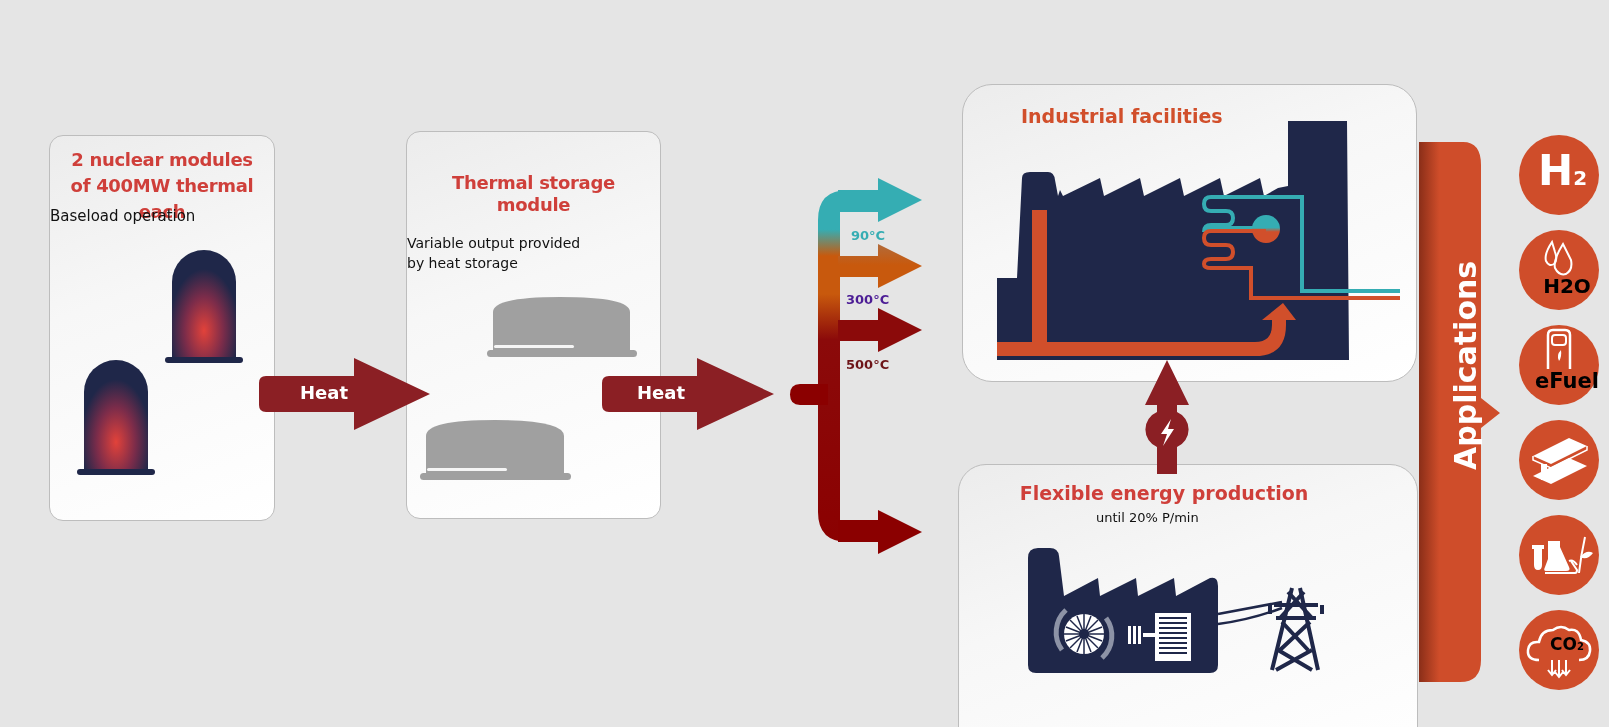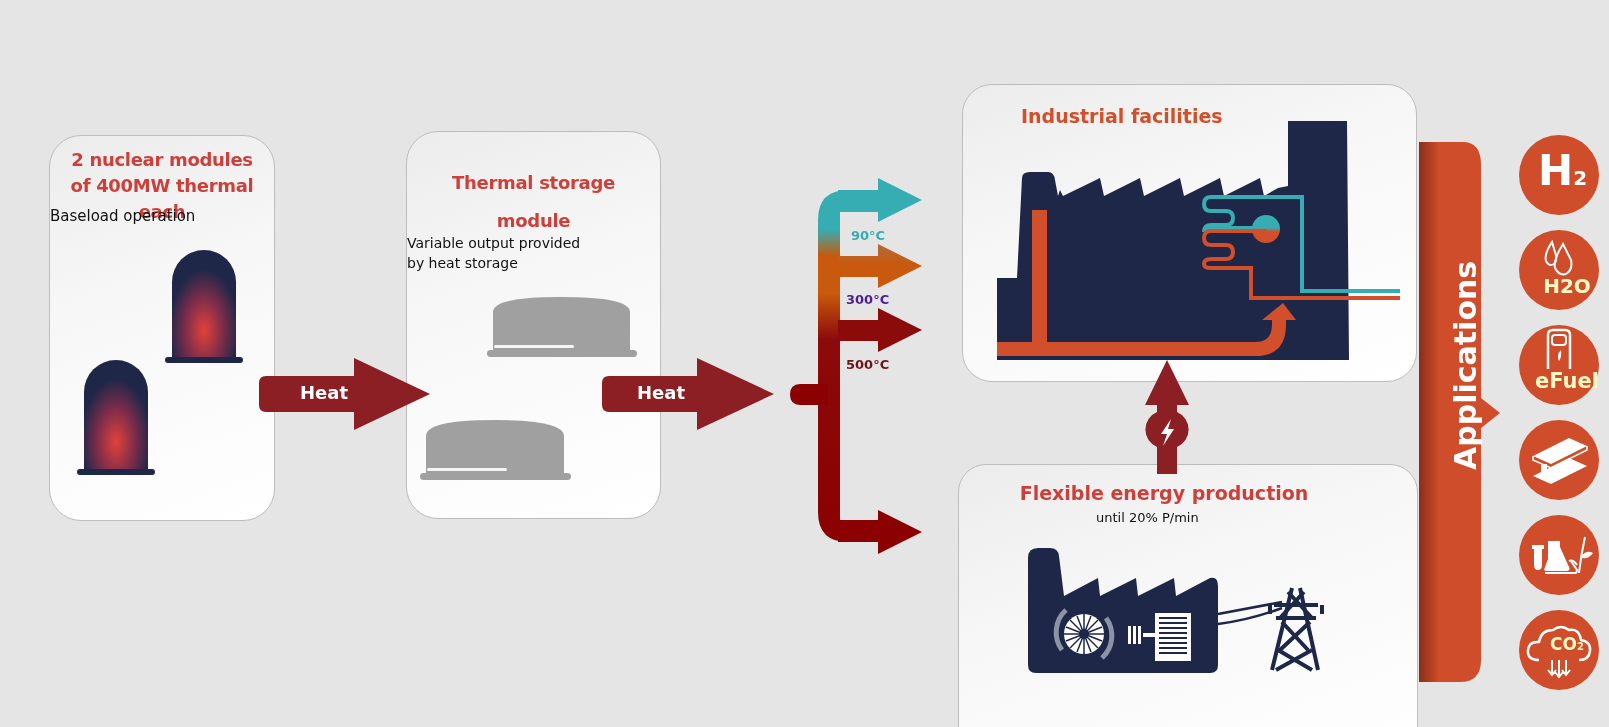--- a/index.html
+++ b/index.html
@@ -1,39 +1,39 @@
 <!DOCTYPE html>
 <html><head>
 <meta charset="utf-8">
 <style>
   html,body{margin:0;padding:0;}
   body{width:1609px;height:727px;background:#e5e5e5;position:relative;overflow:hidden;font-family:"DejaVu Sans","Liberation Sans",sans-serif;}
-  .card{position:absolute;border:1px solid #bdbdbd;border-radius:32px;background:linear-gradient(160deg,#ececec 0%,#f7f7f7 40%,#ffffff 100%);box-sizing:border-box;}
+  .card{position:absolute;border:1px solid #bdbdbd;border-radius:14px;background:linear-gradient(160deg,#ececec 0%,#f7f7f7 40%,#ffffff 100%);box-sizing:border-box;}
   .title{position:absolute;left:0;right:0;text-align:center;font-weight:bold;color:#cf3f3a;font-size:18px;line-height:26px;letter-spacing:-0.3px;}
   .sub{position:absolute;left:0;right:0;color:#111;font-size:14px;line-height:20px;}
   svg.abs{position:absolute;left:0;top:0;}
   .arrow-label{position:absolute;color:#fff;font-weight:bold;font-size:18px;}
   .temp{position:absolute;font-weight:bold;font-size:13px;}
   .app-icon{position:absolute;width:80px;height:80px;border-radius:50%;background:#cf4d2a;}
   .app-icon svg{position:absolute;left:0;top:0;}
-  .icon-text{position:absolute;left:16px;right:0;text-align:center;color:#fef9c3;font-weight:bold;}
+  .icon-text{position:absolute;left:16px;right:0;text-align:center;color:#000000;font-weight:bold;}
   .app-band-label{position:absolute;left:1416px;top:320px;width:160px;height:40px;transform-origin:0 0;transform:rotate(-90deg) translate(-180px,0);color:#fff;font-weight:bold;font-size:30px;text-align:center;line-height:40px;}
 </style>
 </head>
 <body>
 
 <div class="card" style="left:49px;top:135px;width:226px;height:386px;">
   <div class="title" style="top:11px;">2 nuclear modules</div>
   <div class="title" style="top:37px;">of 400MW thermal each</div>
   <div class="sub" style="top:70px;font-size:15px;">Baseload operation</div>
 </div>
 
 <div class="card" style="left:406px;top:131px;width:255px;height:388px;">
   <div class="title" style="top:38px;">Thermal storage</div>
-  <div class="title" style="top:76px;">module</div>
+  <div class="title" style="top:60px;">module</div>
   <div class="sub" style="top:101px;">Variable output provided</div>
   <div class="sub" style="top:121px;">by heat storage</div>
 </div>
 
 <div class="card" style="left:962px;top:84px;width:455px;height:298px;border-radius:30px;">
   <div style="position:absolute;left:58px;top:20px;font-weight:bold;color:#d14f2b;font-size:19px;">Industrial facilities</div>
 </div>
 
 <div class="card" style="left:958px;top:464px;width:460px;height:298px;border-radius:28px;">
   <div style="position:absolute;left:0;width:410px;text-align:center;top:17px;font-weight:bold;color:#cf3f3a;font-size:19px;">Flexible energy production</div>

